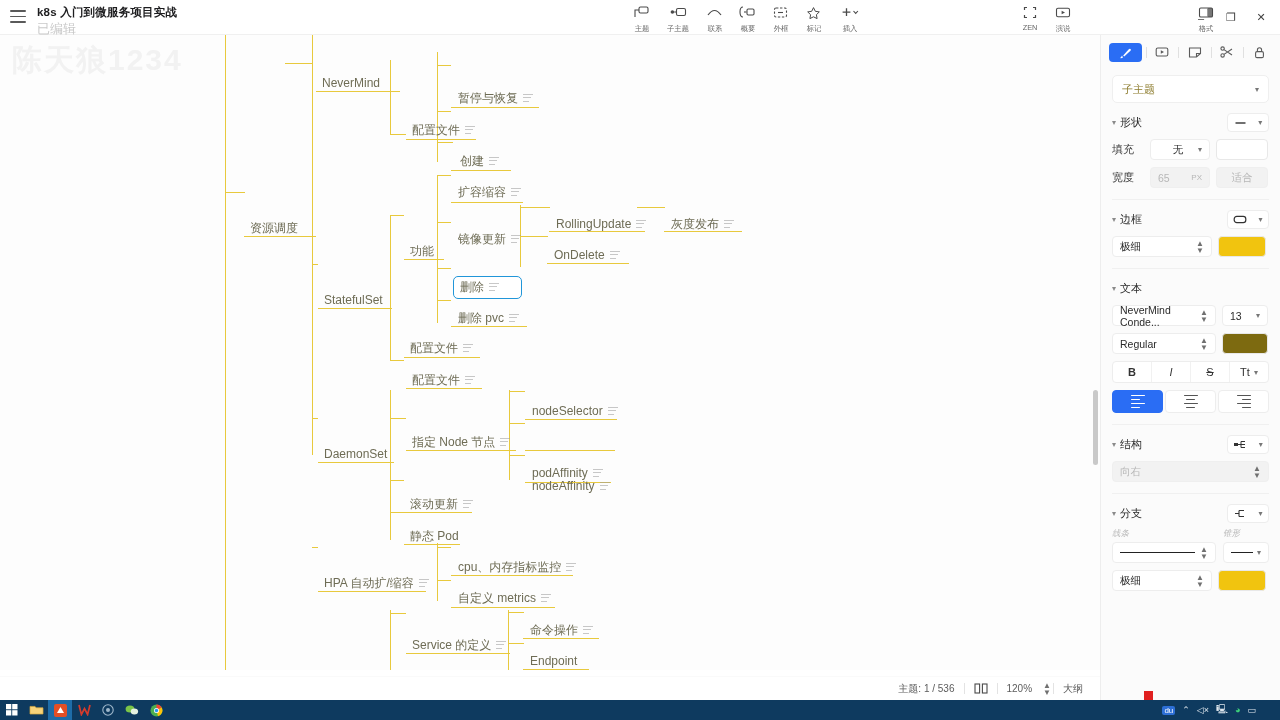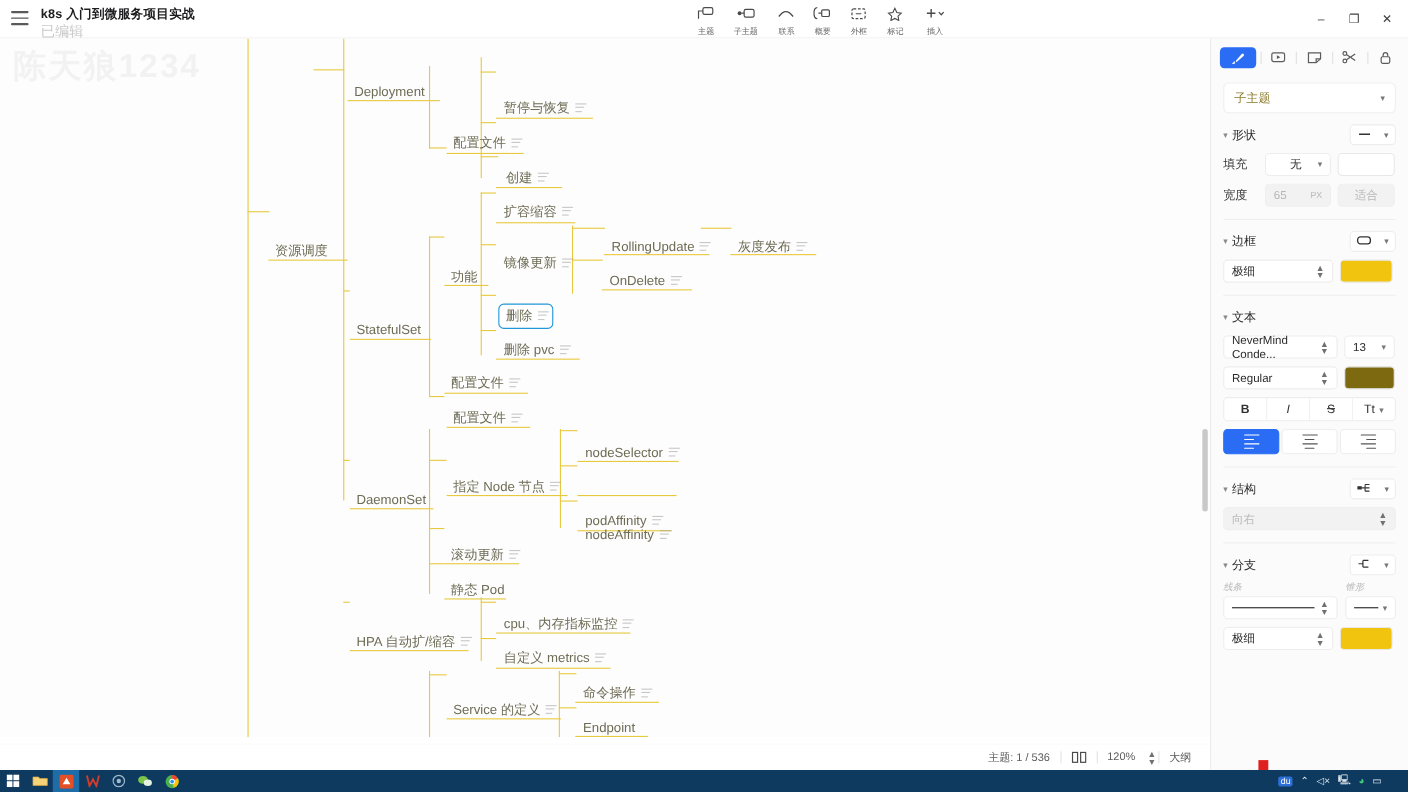--- a/index.html
+++ b/index.html
@@ -46,21 +46,21 @@
   .ln.h { height:1.4px; }
 
   .node {
     position:absolute; display:flex; align-items:center; gap:5px;
     padding:3px 6px 4px 6px; white-space:nowrap; cursor:pointer;
     font-size:12px; color:#6b6a52; line-height:14px;
   }
   .node .txt { font-size:12px; color:#6e6c55; }
   .node.sel {
     border:1.6px solid #2196d9; border-radius:5px; background:#fff;
-    padding:3px 3px 4px 6px;
+    padding:3px 22px 4px 6px;
   }
   .node .nicon { display:inline-block; width:10px; height:8px; position:relative; opacity:.55;}
   .node .nicon i { position:absolute; left:0; height:1.2px; background:#9c9c9c; }
   .node .nicon i:nth-child(1){ top:0; width:10px;}
   .node .nicon i:nth-child(2){ top:3.3px; width:8px;}
   .node .nicon i:nth-child(3){ top:6.6px; width:6px;}
   .scroll-v {
     position:absolute; left:1093px; top:355px; width:5px; height:75px;
     background:#c9c9c9; border-radius:3px;
   }
@@ -204,20 +204,48 @@
         <span class="ic">
           <svg width="20" height="13" viewBox="0 0 20 13">
               <path d="M6.5 2.2 V10 M2.6 6.1 H10.4" stroke="#4a4a4a" stroke-width="1.3"></path>
               <path d="M13.5 5 L15.7 7.4 L17.9 5" fill="none" stroke="#4a4a4a" stroke-width="1.1"></path>
             </svg>
         </span>
         <span class="lb">插入</span>
       </div>
     </div>
 
+    <div class="tb-right">
+      <div class="tb-item">
+        <span class="ic">
+          <svg width="14" height="13" viewBox="0 0 14 13">
+              <path d="M1.5 4 V1.5 H4 M10 1.5 H12.5 V4 M12.5 9 V11.5 H10 M4 11.5 H1.5 V9" fill="none" stroke="#4a4a4a" stroke-width="1.2"></path>
+            </svg>
+        </span>
+        <span class="lb">ZEN</span>
+      </div>
+      <div class="tb-item">
+        <span class="ic">
+          <svg width="16" height="13" viewBox="0 0 16 13">
+              <rect x="1.5" y="2.2" width="13" height="8.6" rx="1.5" fill="none" stroke="#4a4a4a" stroke-width="1.1"></rect>
+              <path d="M6.6 4.8 L10 6.5 L6.6 8.2 Z" fill="#4a4a4a"></path>
+            </svg>
+        </span>
+        <span class="lb">演说</span>
+      </div>
+      <div class="tb-item" style="margin-left:110px">
+        <span class="ic">
+          <svg width="16" height="13" viewBox="0 0 16 13">
+              <rect x="1.5" y="2" width="13" height="9" rx="1.3" fill="none" stroke="#4a4a4a" stroke-width="1.1"></rect>
+              <rect x="9.3" y="2" width="5.2" height="9" rx="1.3" fill="#4a4a4a" opacity=".75"></rect>
+            </svg>
+        </span>
+        <span class="lb">格式</span>
+      </div>
+    </div>
 
     <div class="win-btns">
       <div class="win-btn">–</div>
       <div class="win-btn">❐</div>
       <div class="win-btn close">✕</div>
     </div>
   </div>
 
   <div class="canvas">
     <div class="watermark">陈天狼1234</div>
@@ -303,21 +331,21 @@
     <div class="ln h" style="left:523px; top:634px; width:66px;"></div>
 
     <div class="ln h" style="left:316px; top:56px; width:84px;"></div>
     <div class="ln h" style="left:244px; top:201px; width:72px;"></div>
     <div class="ln h" style="left:318px; top:273px; width:74px;"></div>
     <div class="ln h" style="left:318px; top:427px; width:76px;"></div>
     <div class="ln h" style="left:404px; top:224px; width:40px;"></div>
 
     <div id="nodes">
         <div class="node" style="left: 316px; top: 38px;">
-          <span class="txt">Deployment</span>
+          <span class="txt">NeverMind</span>
         </div>
         <div class="node" style="left: 452px; top: 53px;">
           <span class="txt">暂停与恢复</span>
           <span class="nicon">
             <i></i>
             <i></i>
             <i></i>
           </span>
         </div>
         <div class="node" style="left: 406px; top: 85px;">

